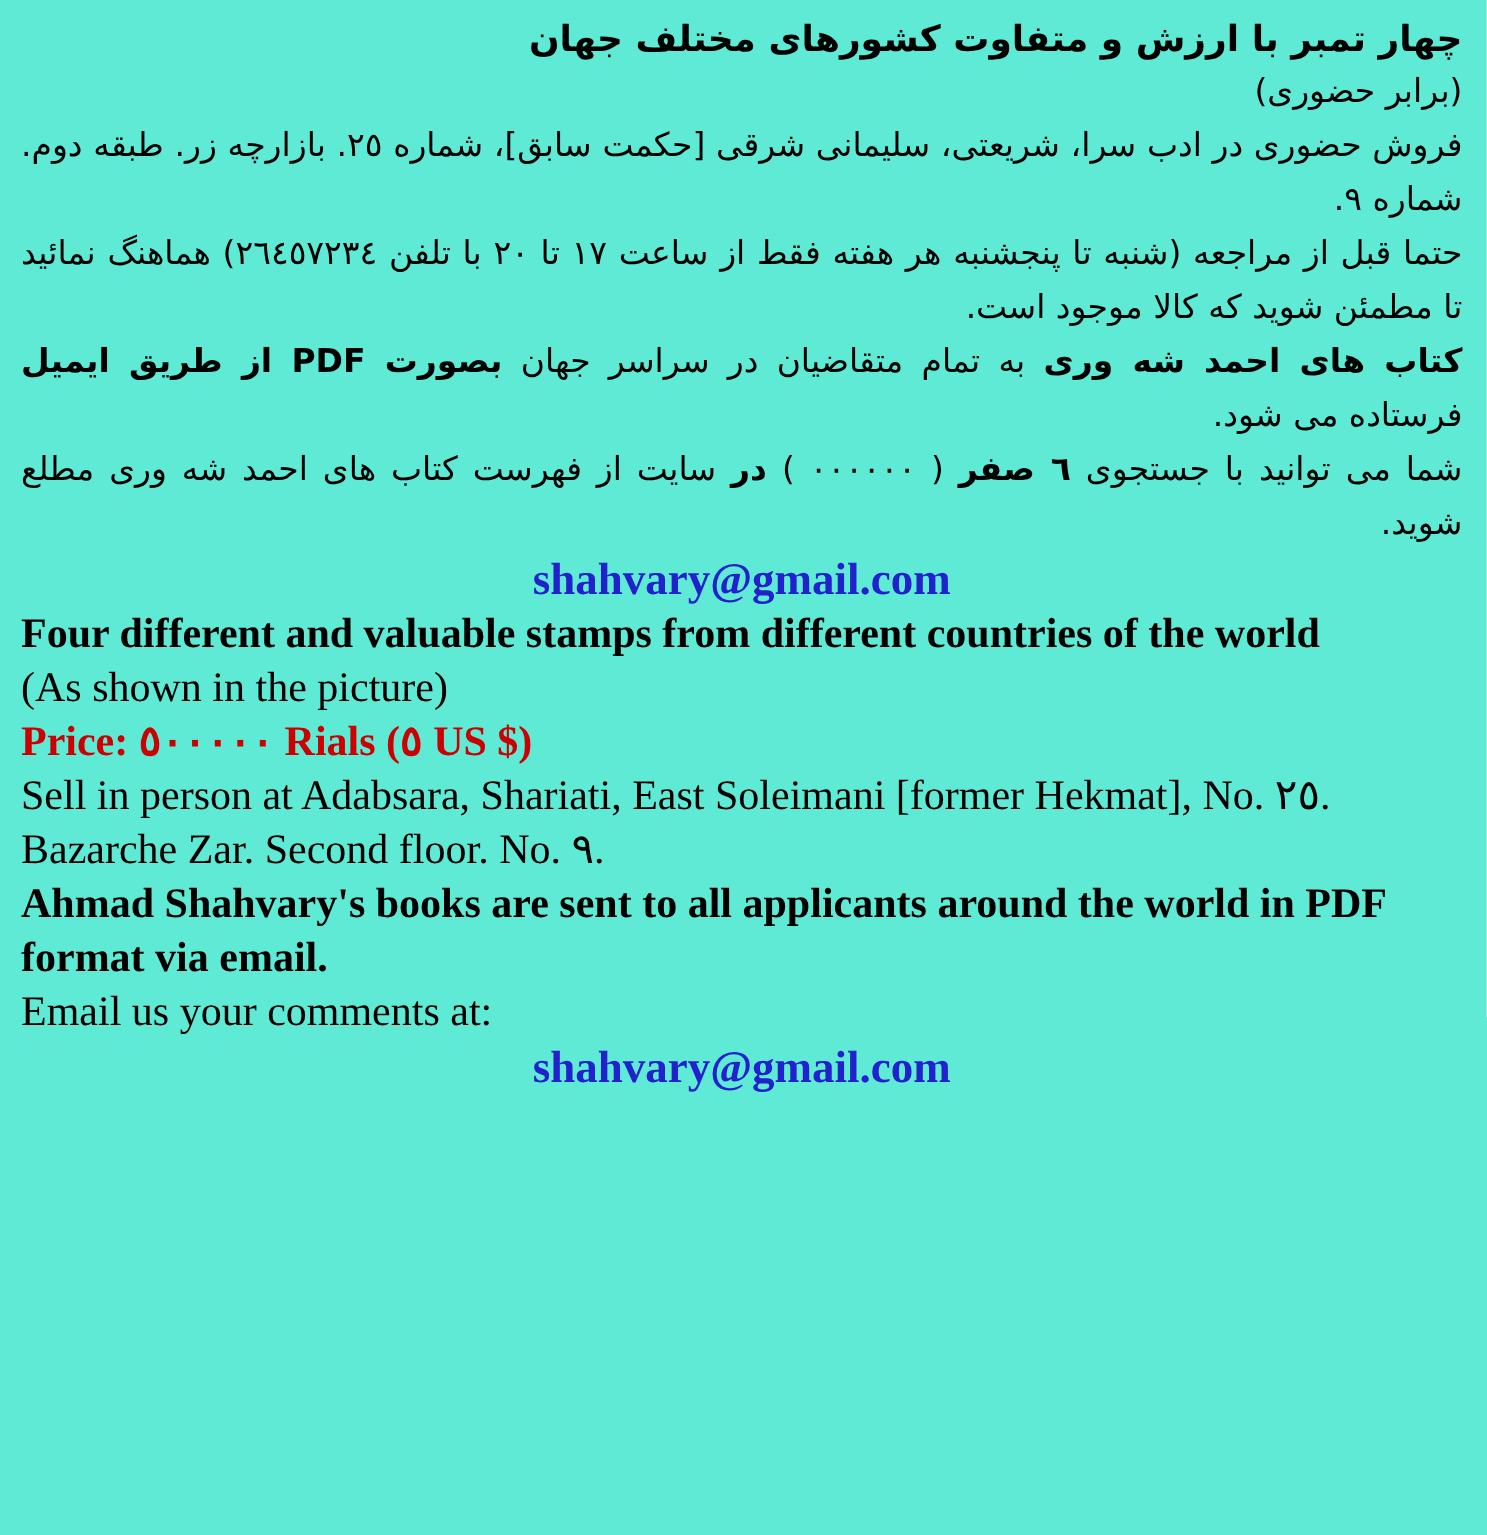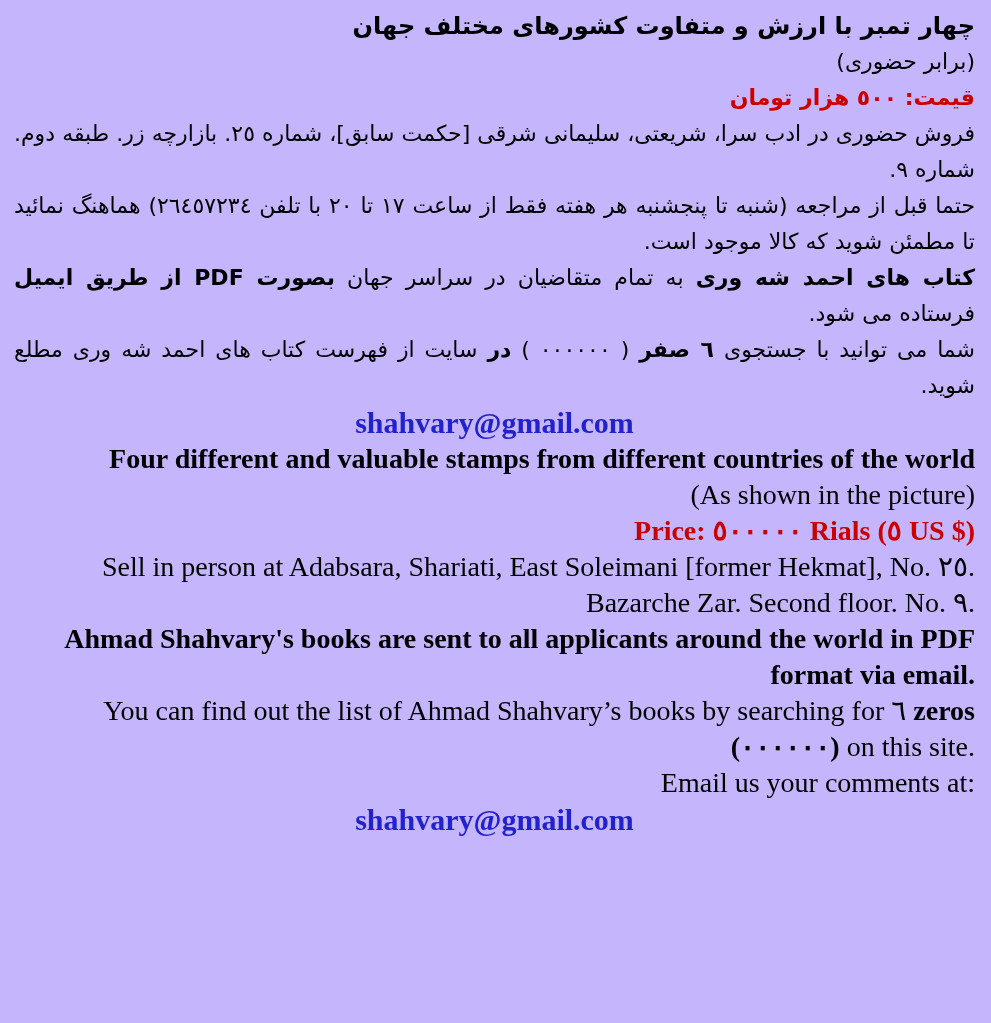--- a/index.html
+++ b/index.html
@@ -8,21 +8,21 @@
     background: #ffffff;
     width: 991px;
     height: 1023px;
     overflow: hidden;
   }
   .page {
     box-sizing: border-box;
     width: 991px;
     height: 1023px;
     padding: 8px 16px 0 14px;
-    background: #c4b5fd;
+    background: #5eead4;
     color: #000000;
   }
   p { margin: 0; padding: 0; }
 
   
   .fa {
     font-family: "DejaVu Sans", sans-serif;
     direction: rtl;
     text-align: right;
     font-size: 22px;
@@ -32,21 +32,21 @@
   .fa-title {
     font-weight: bold;
     font-size: 24px;
   }
   .fa-justify { text-align: justify; }
 
   
   .en {
     font-family: "Liberation Serif", "DejaVu Serif", serif;
     direction: ltr;
-    text-align: right;
+    text-align: left;
     font-size: 28px;
     line-height: 36px;
     color: #000000;
   }
   .en-bold { font-weight: bold; }
 
   .b { font-weight: bold; margin-top: 12px; }
   .red { color: #cc0000; font-weight: bold; }
   .email {
     font-family: "Liberation Serif", "DejaVu Serif", serif;
@@ -62,21 +62,20 @@
 </style>
 </head>
 <body>
 
 <div class="page">
 
   <p class="fa fa-title" dir="rtl">چهار تمبر با ارزش و متفاوت کشورهای مختلف جهان</p>
 
   <p class="fa" dir="rtl">(برابر حضوری)</p>
 
-  <p class="fa red" dir="rtl">قیمت: ٥٠٠ هزار تومان</p>
 
   <p class="fa fa-justify" dir="rtl">فروش حضوری در ادب سرا، شریعتی، سلیمانی شرقی [حکمت سابق]، شماره ٢٥. بازارچه زر. طبقه دوم. شماره ٩.</p>
 
   <p class="fa fa-justify" dir="rtl">حتما قبل از مراجعه (شنبه تا پنجشنبه هر هفته فقط از ساعت ١٧ تا ٢٠ با تلفن ٢٦٤٥٧٢٣٤) هماهنگ نمائید تا مطمئن شوید که کالا موجود است.</p>
 
   <p class="fa fa-justify" dir="rtl"><span class="b">کتاب های احمد شه وری</span><span> به تمام متقاضیان در سراسر جهان </span><span class="b">بصورت PDF  از طریق ایمیل</span><span> فرستاده می شود.</span></p>
 
   <p class="fa fa-justify" dir="rtl"><span>شما می توانید با جستجوی </span><span class="b">٦ صفر</span><span> ( ٠٠٠٠٠٠ ) </span><span class="b">در</span><span> سایت از فهرست کتاب های احمد شه وری مطلع شوید.</span></p>
 
 
@@ -86,19 +85,18 @@
 
   <p class="en">(As shown in the picture)</p>
 
   <p class="en red">Price: ٥٠٠٠٠٠ Rials (٥ US $)</p>
 
   <p class="en">Sell in person at Adabsara, Shariati, East Soleimani [former Hekmat], No. ٢٥. Bazarche Zar. Second floor. No. ٩.</p>
 
 
   <p class="en en-bold">Ahmad Shahvary's books are sent to all applicants around the world in PDF format via email.</p>
 
-  <p class="en"><span>You can find out the list of Ahmad Shahvary’s books by searching for ٦ </span><span class="b">zeros (٠٠٠٠٠٠)</span><span> on this site.</span></p>
 
   <p class="en">Email us your comments at:</p>
 
   <a class="email" href="#">shahvary@gmail.com</a>
 
 </div>
 
 </body></html>

